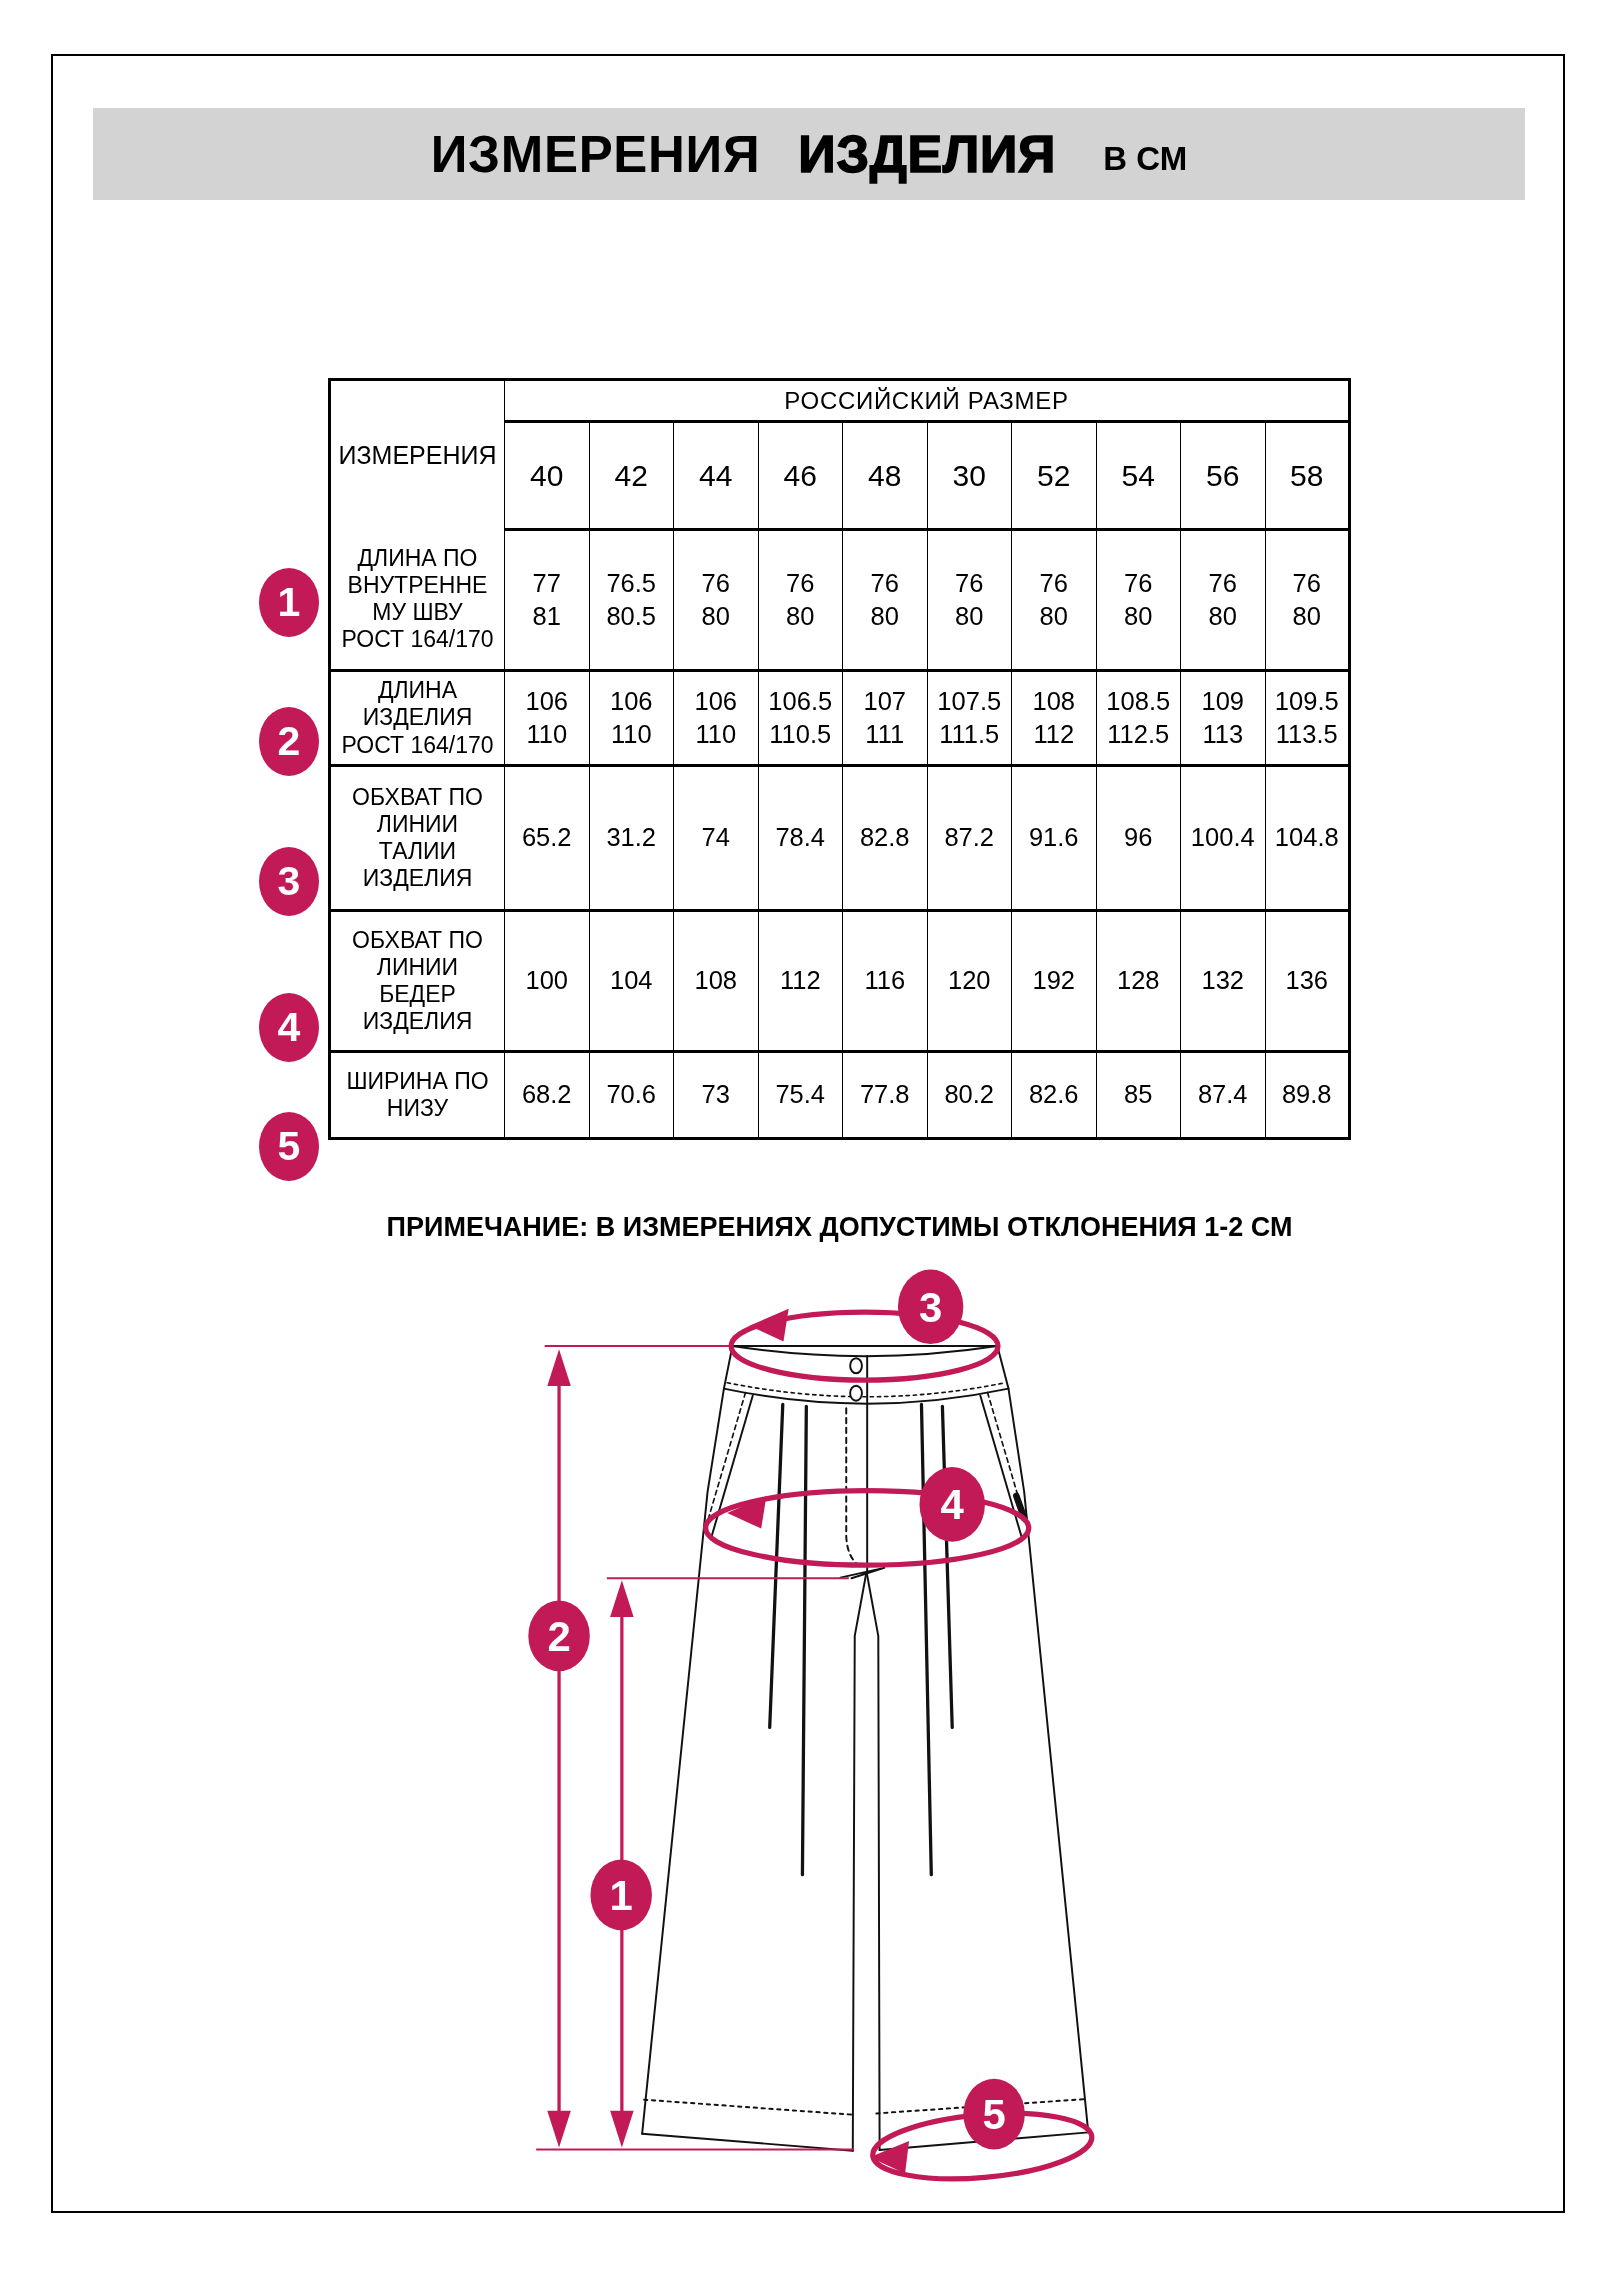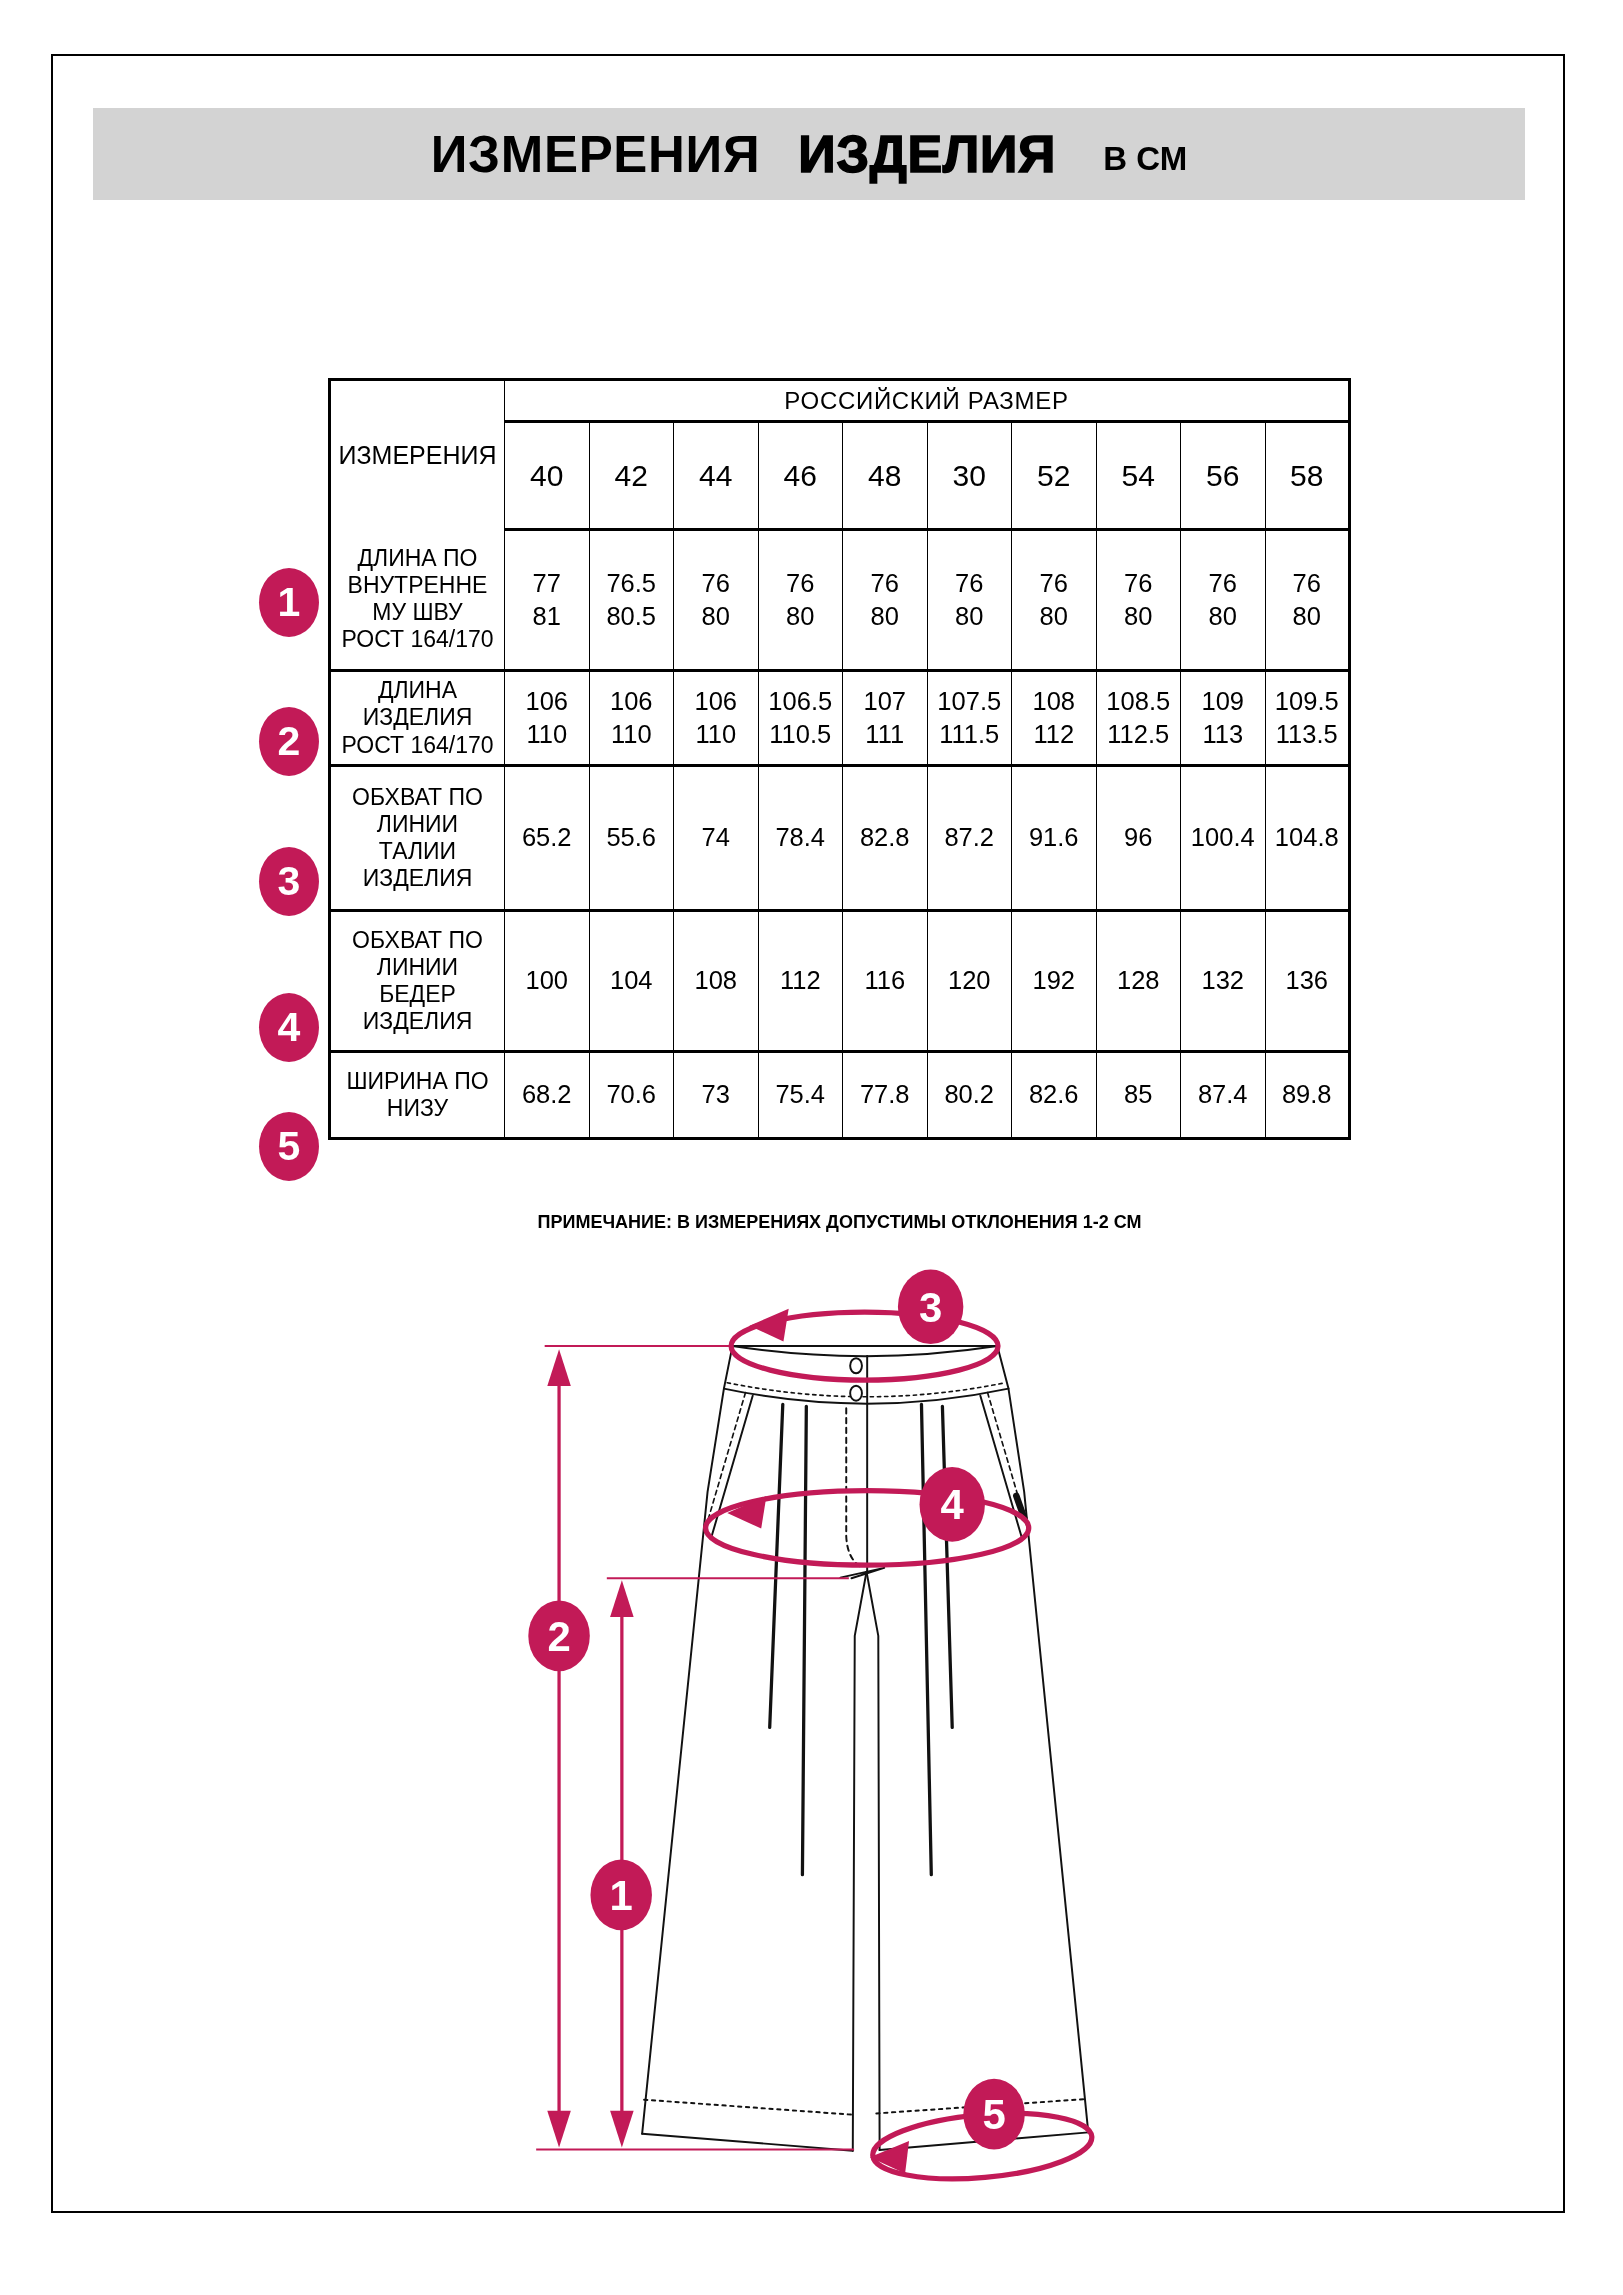--- a/index.html
+++ b/index.html
@@ -32,21 +32,21 @@
   tbody tr:nth-child(5){height:87px;}
 
   .row-badge{position:absolute;width:60px;height:69px;border-radius:50%;background:#C21A57;
     color:#fff;font-size:41px;font-weight:700;display:flex;align-items:center;justify-content:center;}
   .badge-pos-1{left:259px;top:568px;}
   .badge-pos-2{left:259px;top:707px;}
   .badge-pos-3{left:259px;top:847px;}
   .badge-pos-4{left:259px;top:993px;}
   .badge-pos-5{left:259px;top:1112px;}
 
-  .note{position:absolute;left:328px;top:1212px;width:1023px;text-align:center;font-size:18px;font-weight:700;}
+  .note{position:absolute;left:328px;top:1212px;width:1023px;text-align:center;font-size:27px;font-weight:700;}
 
   .diagram{position:absolute;left:510px;top:1266px;width:628px;height:936px;}
   .diagram svg{display:block;width:628px;height:936px;}
   .badge-num{font-family:"Liberation Sans",sans-serif;font-size:64px;font-weight:700;fill:#ffffff;text-anchor:middle;}
 </style>
 </head>
 <body>
 
 <div class="page">
 
@@ -131,21 +131,21 @@
 113</td>
             <td class="value-cell">109.5
 113.5</td>
           </tr>
           <tr>
             <th class="row-label">ОБХВАТ ПО
 ЛИНИИ
 ТАЛИИ
 ИЗДЕЛИЯ</th>
             <td class="value-cell">65.2</td>
-            <td class="value-cell">55.6</td>
+            <td class="value-cell">31.2</td>
             <td class="value-cell">74</td>
             <td class="value-cell">78.4</td>
             <td class="value-cell">82.8</td>
             <td class="value-cell">87.2</td>
             <td class="value-cell">91.6</td>
             <td class="value-cell">96</td>
             <td class="value-cell">100.4</td>
             <td class="value-cell">104.8</td>
           </tr>
           <tr>

